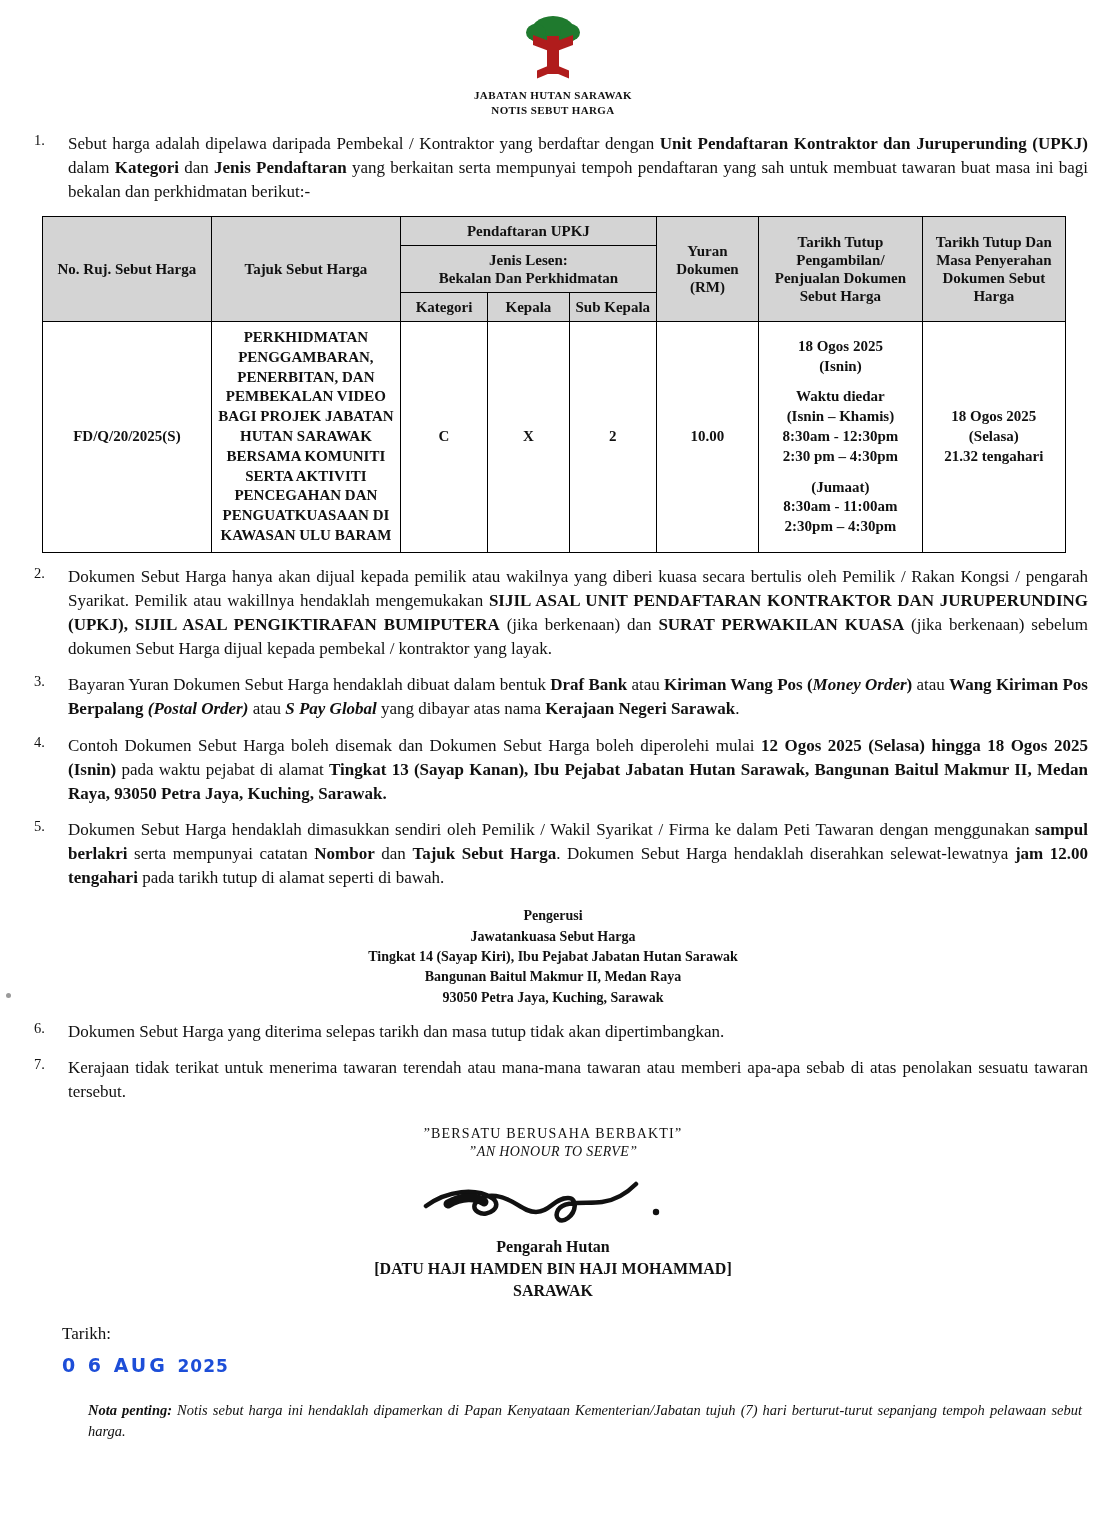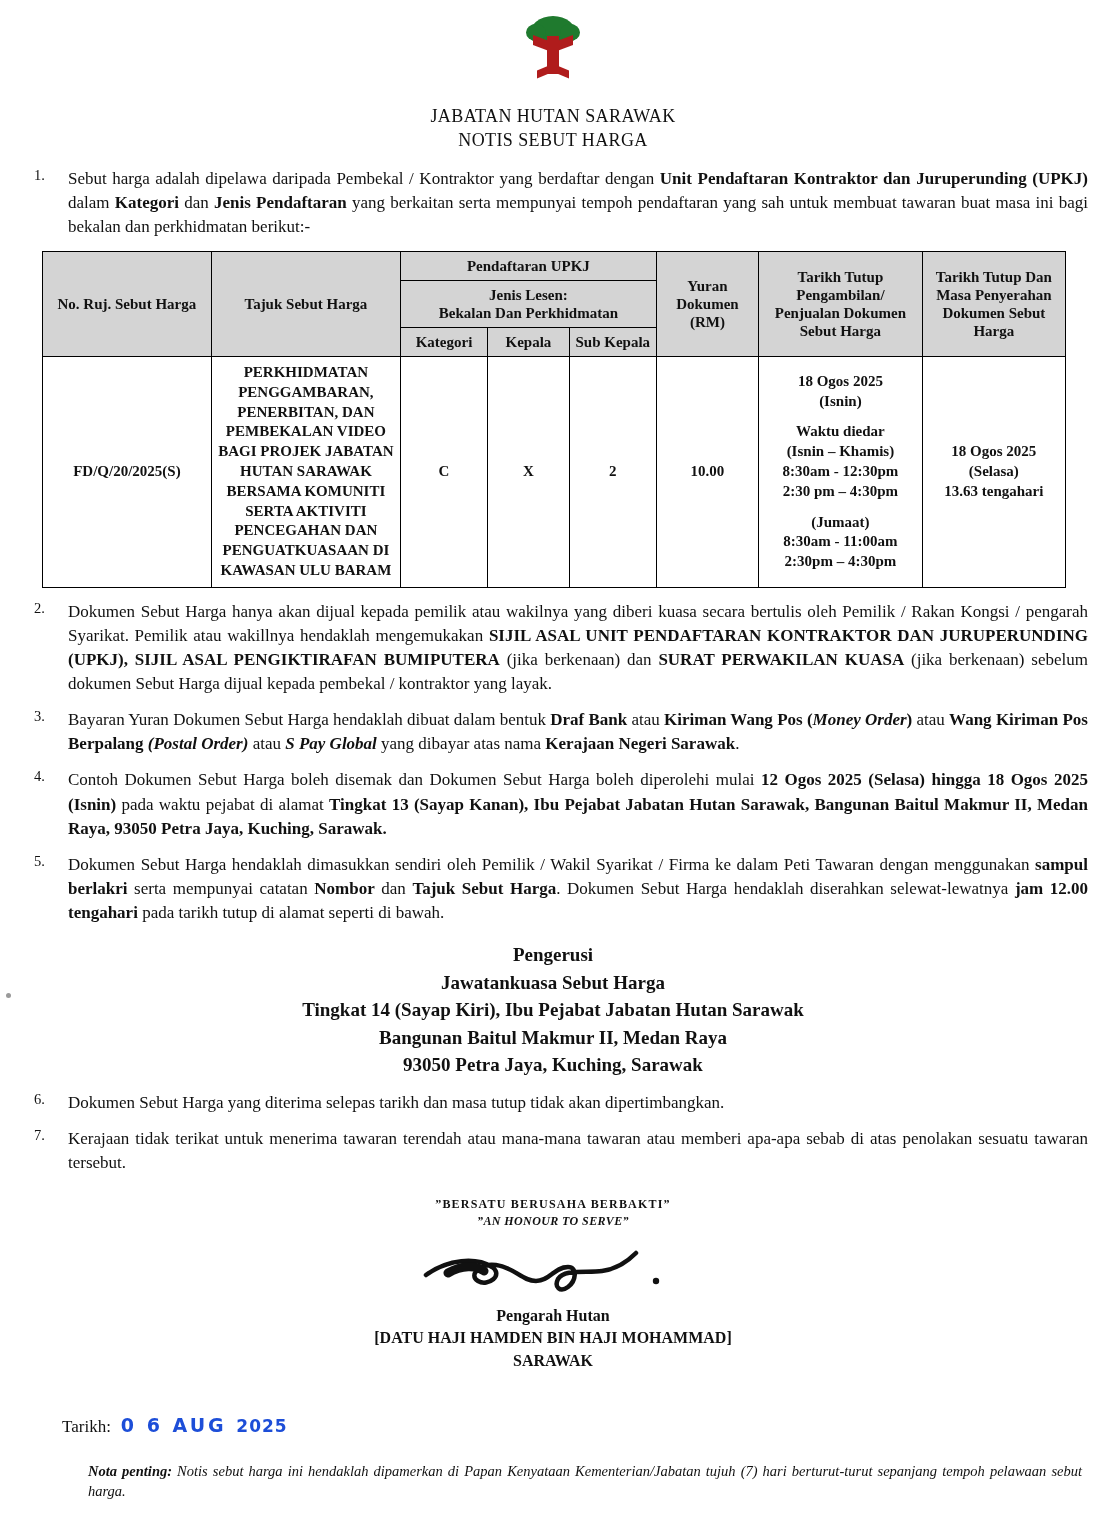--- a/index.html
+++ b/index.html
@@ -103,25 +103,25 @@
     bottom: 2px;
     width: 12px;
     height: 8px;
     background: #b01c1c;
     transform: skewY(22deg);
   }
 
   
   .doc-title {
     text-align: center;
-    font-weight: normal;
-    font-size: 18px;
+    font-weight: bold;
+    font-size: 11px;
     letter-spacing: 0.4px;
     line-height: 1.35;
-    margin-top: 22px;
+    margin-top: 6px;
   }
 
   
   .clause {
     display: flex;
     margin: 12px 0 0 0;
     padding: 0 18px 0 28px;
   }
   .clause .num {
     width: 40px;
@@ -178,28 +178,28 @@
   td.dates {
     line-height: 1.45;
     font-size: 14.5px;
   }
   .blankline { display: block; height: 11px; }
 
   
   .center-block {
     text-align: center;
     font-weight: bold;
-    font-size: 19px;
+    font-size: 14px;
     line-height: 1.45;
     margin: 16px 0 0 0;
   }
   .motto {
     text-align: center;
-    font-weight: bold;
-    font-size: 12px;
+    font-weight: normal;
+    font-size: 14px;
     letter-spacing: 1.2px;
     margin-top: 22px;
   }
   .motto .en {
     font-style: italic;
     letter-spacing: 0.4px;
     display: block;
     margin-top: 2px;
   }
 
@@ -216,25 +216,26 @@
   .sign-block {
     text-align: center;
     font-weight: bold;
     font-size: 16px;
     line-height: 1.38;
     margin-top: 2px;
   }
 
   
   .date-row {
-    margin: 42px 0 0 0;
+    margin: 22px 0 0 0;
     padding-left: 62px;
     display: flex;
     align-items: baseline;
     gap: 10px;
+    flex-direction: column;
   }
   .date-row .lbl {
     font-size: 17px;
   }
   .date-row .stamp {
     font-family: "DejaVu Sans", sans-serif;
     font-weight: bold;
     font-size: 19px;
     color: #1d4ed8;
     letter-spacing: 3px;
@@ -345,21 +346,21 @@
             <span>8:30am - 12:30pm</span><br>
             <span>2:30 pm – 4:30pm</span>
             <span class="blankline"></span>
             <b>(Jumaat)</b><br>
             <span>8:30am - 11:00am</span><br>
             <span>2:30pm – 4:30pm</span>
           </td>
           <td class="dates">
             <span>18 Ogos 2025</span><br>
             <span>(Selasa)</span><br>
-            <span>13.63 tengahari</span>
+            <span>21.32 tengahari</span>
           </td>
         </tr>
       </tbody>
     </table>
   </div>
 
   <div class="clause">
     <div class="num">2.</div>
     <div class="body">
       Dokumen Sebut Harga hanya akan dijual kepada pemilik atau wakilnya yang diberi kuasa secara bertulis oleh Pemilik / Rakan Kongsi / pengarah Syarikat. Pemilik atau wakillnya hendaklah mengemukakan <b>SIJIL ASAL UNIT PENDAFTARAN KONTRAKTOR DAN JURUPERUNDING (UPKJ), SIJIL ASAL PENGIKTIRAFAN BUMIPUTERA</b> (jika berkenaan) dan <b>SURAT PERWAKILAN KUASA</b> (jika berkenaan) sebelum dokumen Sebut Harga dijual kepada pembekal / kontraktor yang layak.

